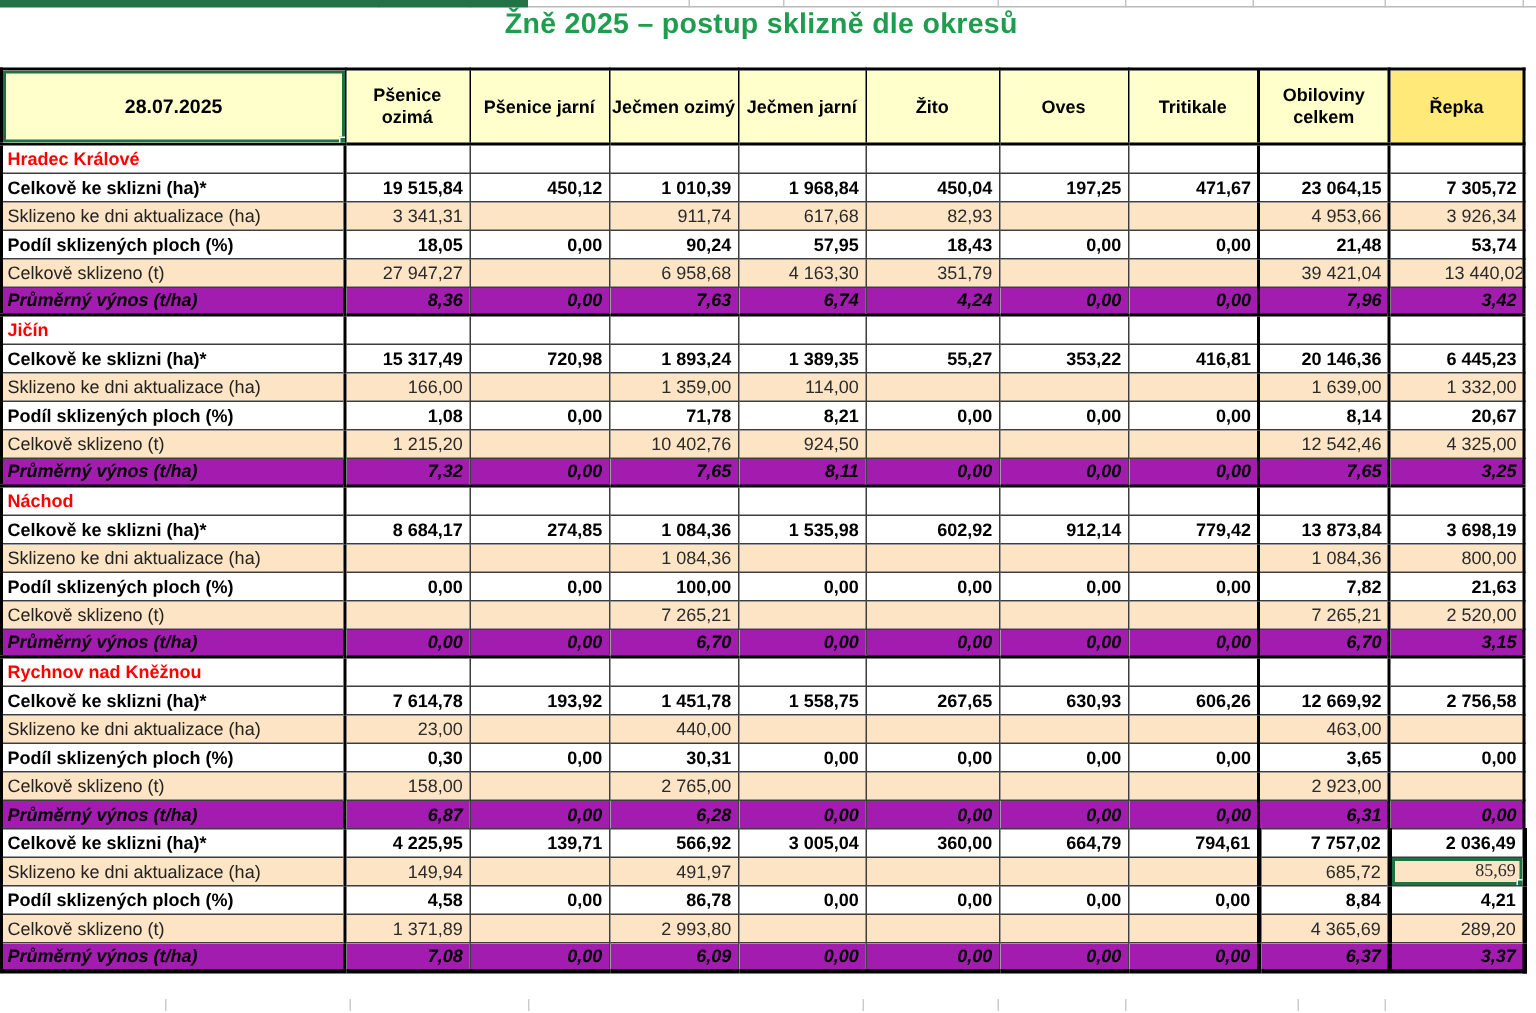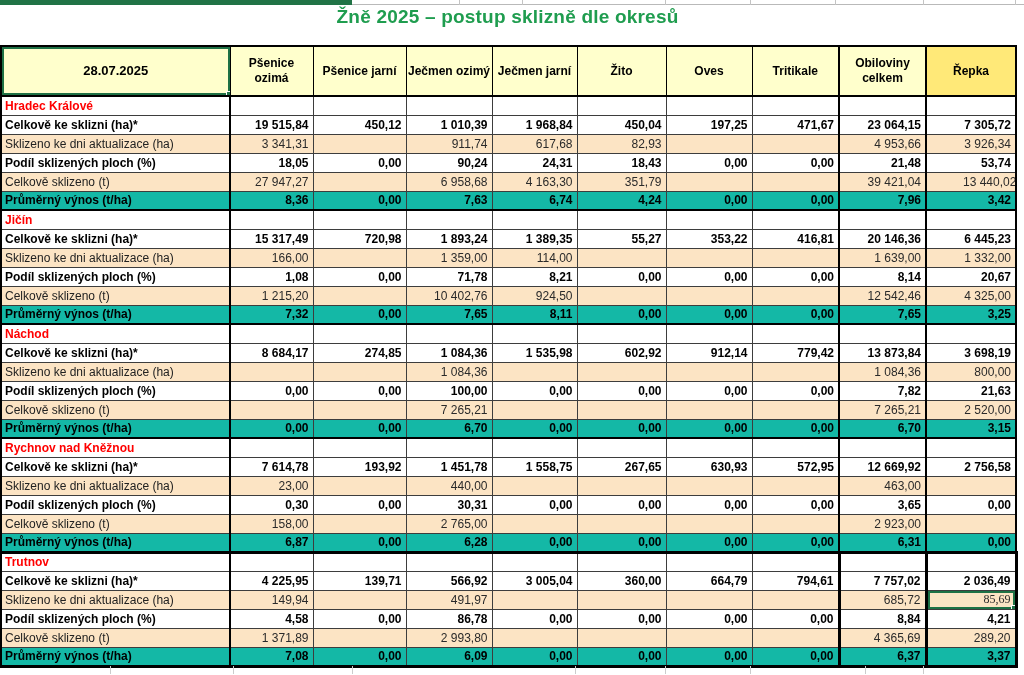--- a/index.html
+++ b/index.html
@@ -31,21 +31,21 @@
   th.datecell::after, td.sel::after {
       content:""; position:absolute; right:-3px; bottom:-3px; width:5px; height:5px;
       background:#1e7145; border:1px solid #fff; z-index:3; }
 
   td.lbl { text-align:left; padding-left:3px; color:#222; }
   td.num { text-align:right; padding-right:4px; color:#2a2a2a; }
   td.district { color:#ff0000; font-weight:bold; }
 
   tr.r-bold td { background:#ffffff; font-weight:bold; color:#000; }
   tr.r-peach td { background:#fce4c4; }
-  tr.r-yellow td { background:#14b8a6; font-weight:bold; color:#000; }
+  tr.r-yellow td { background:#a21caf; font-weight:bold; color:#000;font-style:italic; }
   tr.district-row td { background:#ffffff; }
 
   td.lbl { border-right:2px solid #000; }
   td.c8, th.c8 { border-left:2px solid #000; }
   td.c9 { border-left:2px solid #000;padding-left:36px; }
 
   tr.sec-top td { border-top:2px solid #000; }
   tr.trut-top td { border-top:3px solid #000; }
   tr.trut td.c8 { border-left-width:3px; }
   tr.trut td.c9 { border-left-width:3px; border-right:3px solid #000; }
@@ -141,21 +141,21 @@
           <td class="num"></td>
           <td class="num"></td>
           <td class="num c8">4 953,66</td>
           <td class="num c9">3 926,34</td>
         </tr>
         <tr class="r-bold">
           <td class="lbl">Podíl sklizených ploch (%)</td>
           <td class="num">18,05</td>
           <td class="num">0,00</td>
           <td class="num">90,24</td>
-          <td class="num">24,31</td>
+          <td class="num">57,95</td>
           <td class="num">18,43</td>
           <td class="num">0,00</td>
           <td class="num">0,00</td>
           <td class="num c8">21,48</td>
           <td class="num c9">53,74</td>
         </tr>
         <tr class="r-peach">
           <td class="lbl">Celkově sklizeno (t)</td>
           <td class="num">27 947,27</td>
           <td class="num"></td>
@@ -336,21 +336,21 @@
           <td class="c9"></td>
         </tr>
         <tr class="r-bold">
           <td class="lbl">Celkově ke sklizni (ha)*</td>
           <td class="num">7 614,78</td>
           <td class="num">193,92</td>
           <td class="num">1 451,78</td>
           <td class="num">1 558,75</td>
           <td class="num">267,65</td>
           <td class="num">630,93</td>
-          <td class="num">572,95</td>
+          <td class="num">606,26</td>
           <td class="num c8">12 669,92</td>
           <td class="num c9">2 756,58</td>
         </tr>
         <tr class="r-peach">
           <td class="lbl">Sklizeno ke dni aktualizace (ha)</td>
           <td class="num">23,00</td>
           <td class="num"></td>
           <td class="num">440,00</td>
           <td class="num"></td>
           <td class="num"></td>
@@ -387,32 +387,20 @@
           <td class="lbl">Průměrný výnos (t/ha)</td>
           <td class="num">6,87</td>
           <td class="num">0,00</td>
           <td class="num">6,28</td>
           <td class="num">0,00</td>
           <td class="num">0,00</td>
           <td class="num">0,00</td>
           <td class="num">0,00</td>
           <td class="num c8">6,31</td>
           <td class="num c9">0,00</td>
-        </tr>
-        <tr class="district-row trut trut-top">
-          <td class="lbl district">Trutnov</td>
-          <td></td>
-          <td></td>
-          <td></td>
-          <td></td>
-          <td></td>
-          <td></td>
-          <td></td>
-          <td class="c8"></td>
-          <td class="c9"></td>
         </tr>
         <tr class="r-bold trut">
           <td class="lbl">Celkově ke sklizni (ha)*</td>
           <td class="num">4 225,95</td>
           <td class="num">139,71</td>
           <td class="num">566,92</td>
           <td class="num">3 005,04</td>
           <td class="num">360,00</td>
           <td class="num">664,79</td>
           <td class="num">794,61</td>

